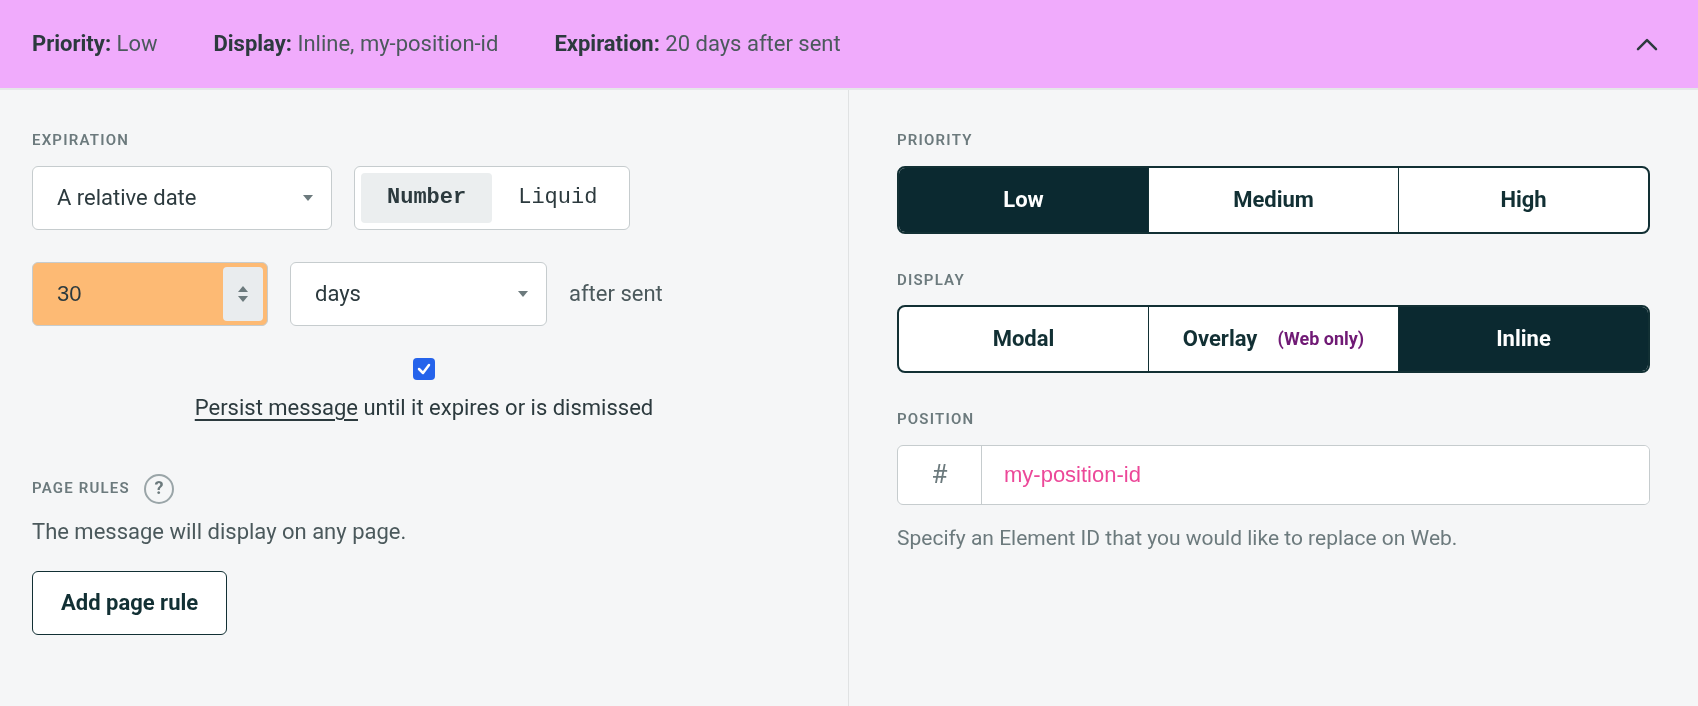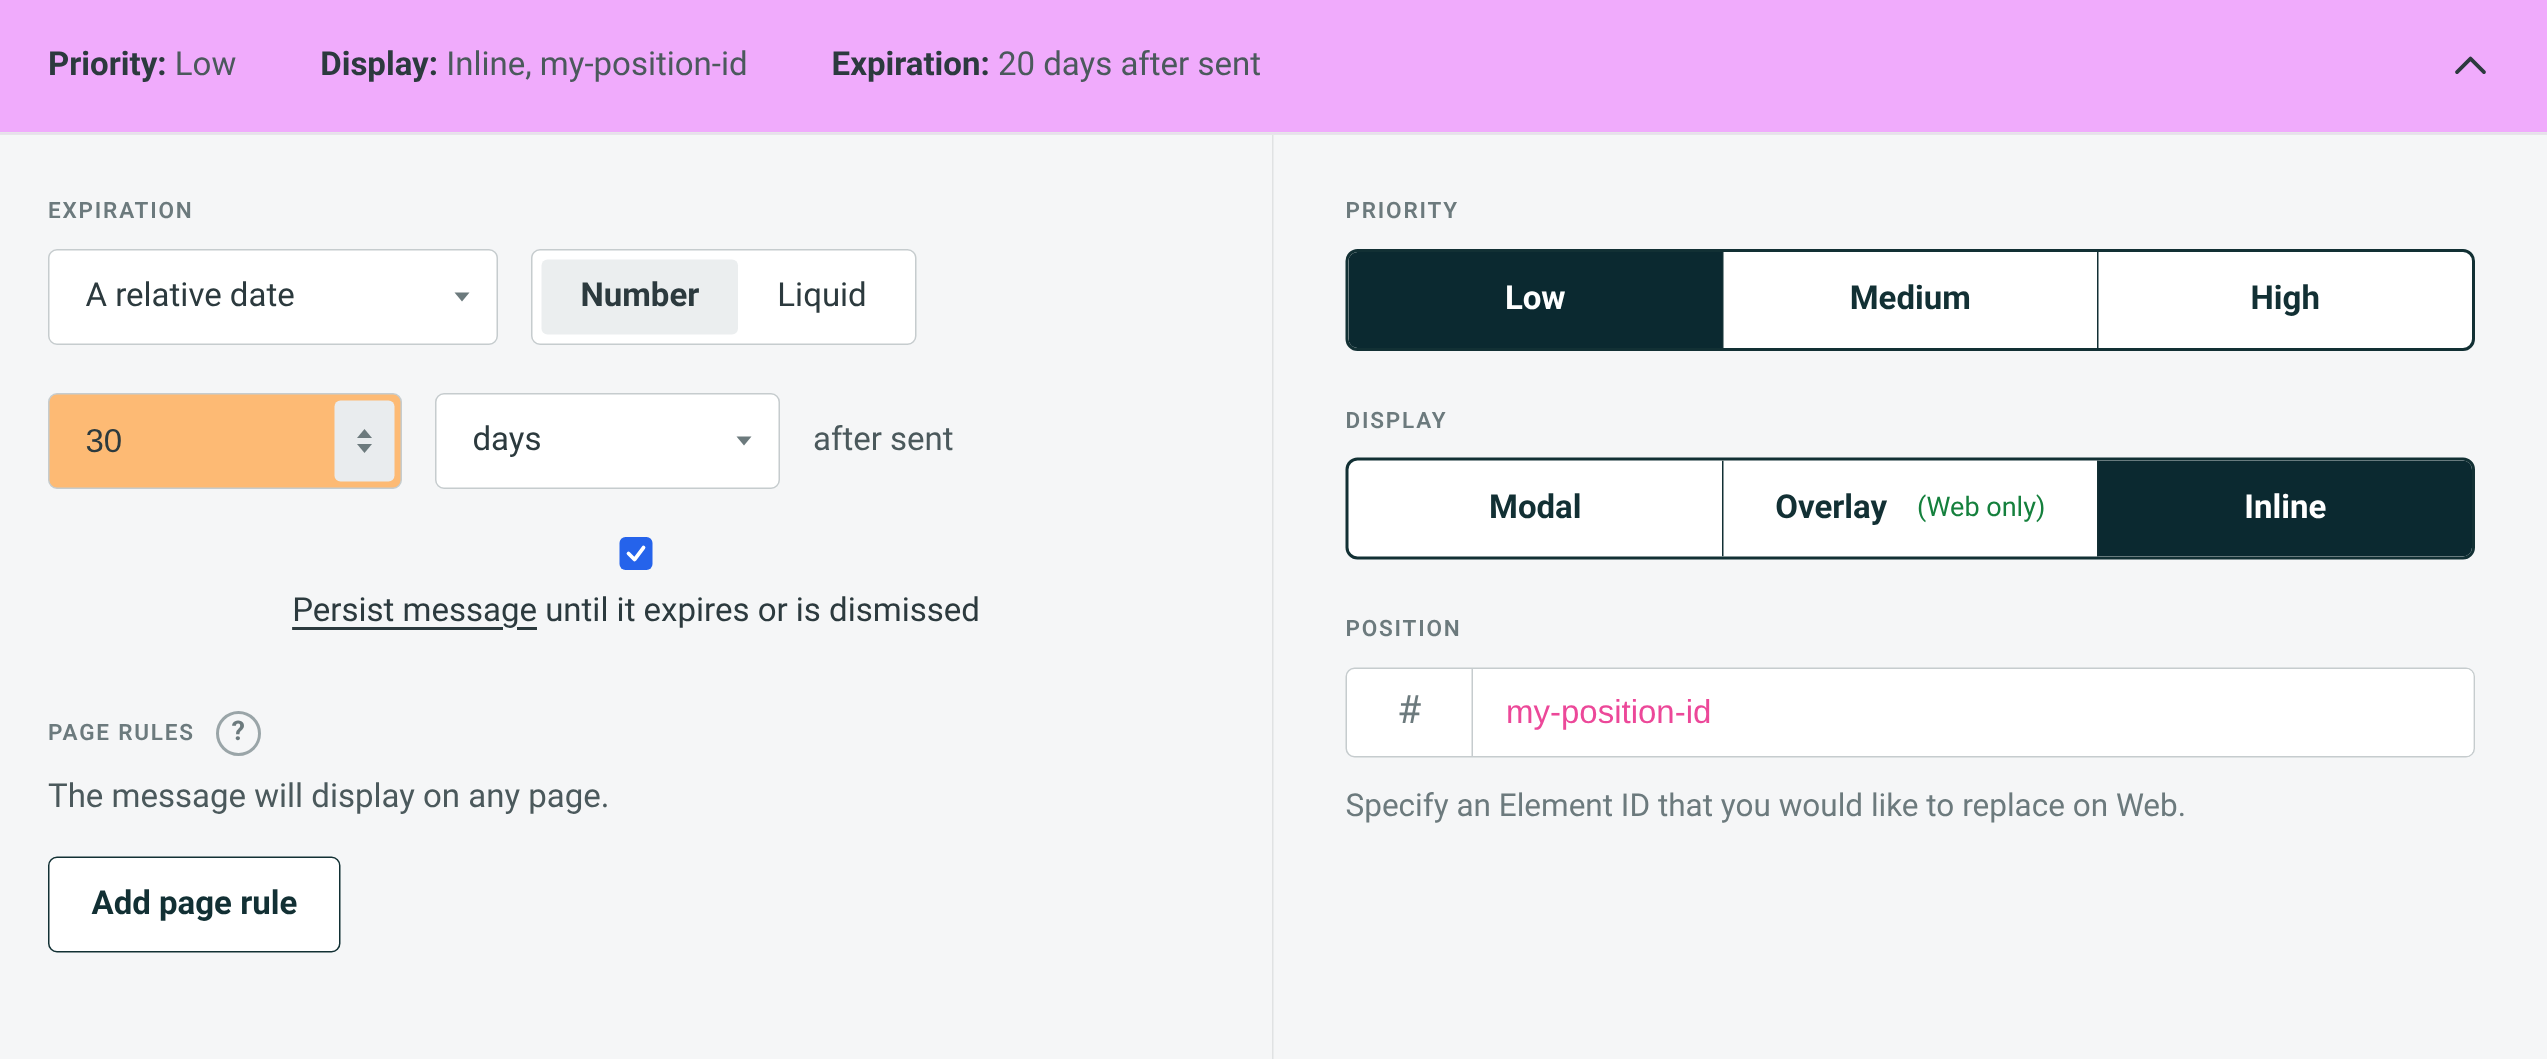--- a/index.html
+++ b/index.html
@@ -90,20 +90,21 @@
     align-items: stretch;
   }
   .seg .seg-btn {
     display: flex;
     align-items: center;
     padding: 0 26px;
     border-radius: 4px;
     font-size: 22px;
     color: #2c3a3e;
     cursor: pointer;
+    font-family: Liberation Mono, monospace;
   }
   .seg .seg-btn.active {
     background: #ebeeef;
     font-weight: 700;
   }
 
   
   .number-field {
     position: relative;
     display: flex;
@@ -183,23 +184,23 @@
     color: #123034;
     border-left: 1px solid #123034;
     cursor: pointer;
   }
   .seg-wide .seg-opt:first-child { border-left: none; }
   .seg-wide .seg-opt.selected {
     background: #0b2930;
     color: #fff;
   }
   .seg-wide .seg-opt .sub {
-    font-weight: 400;
+    font-weight: 700;
     font-size: 18px;
-    color: #15803d;
+    color: #701a75;
     margin-left: 20px;
   }
 
   
   .pos-wrap {
     display: flex;
     border: 1px solid #c6ccce;
     border-radius: 6px;
     background: #fff;
     height: 60px;
@@ -254,21 +255,21 @@
     </div>
 
     <div class="row">
       <div class="number-field">
         <input type="text" value="30" style="">
         <div class="stepper">
           <div class="up"></div>
           <div class="down"></div>
         </div>
       </div>
-      <div class="select" style="width:230px">
+      <div class="select" style="width:257px">
         <span>days</span>
         <span class="caret"></span>
       </div>
       <div class="after-text">after sent</div>
     </div>
 
     <div class="checkbox-row">
       <div class="checkbox">
         <svg width="14" height="14" viewBox="0 0 14 14" fill="none">
             <path d="M2 7 L6 11 L12 3" stroke="white" stroke-width="2.5" stroke-linecap="round" stroke-linejoin="round"></path>

